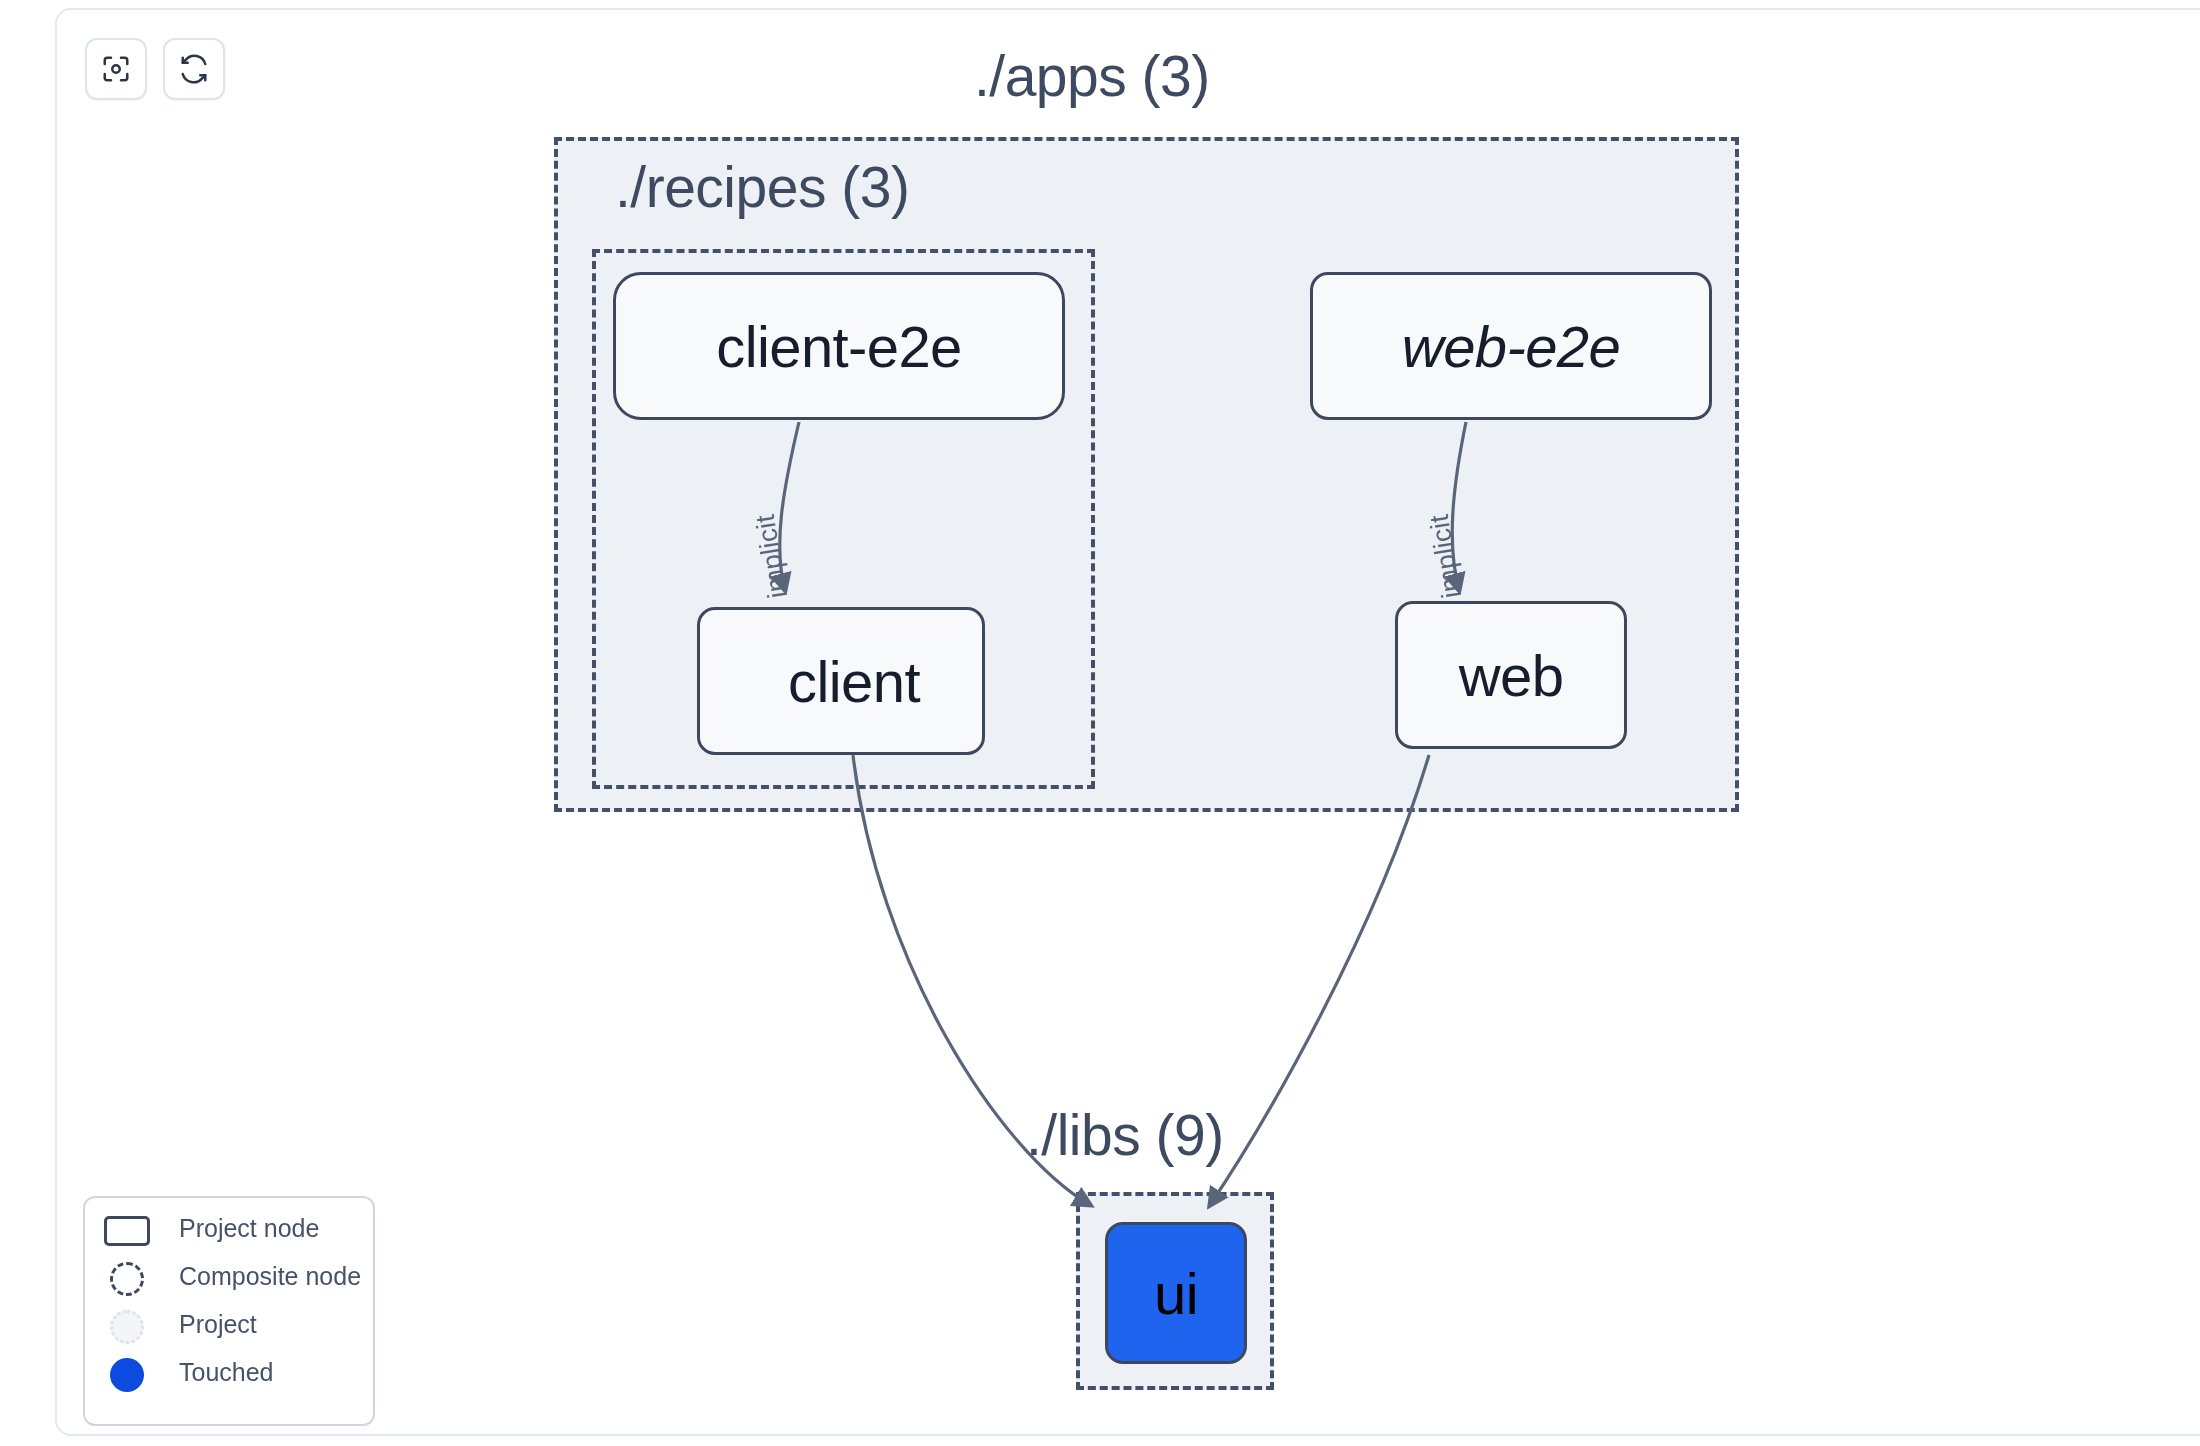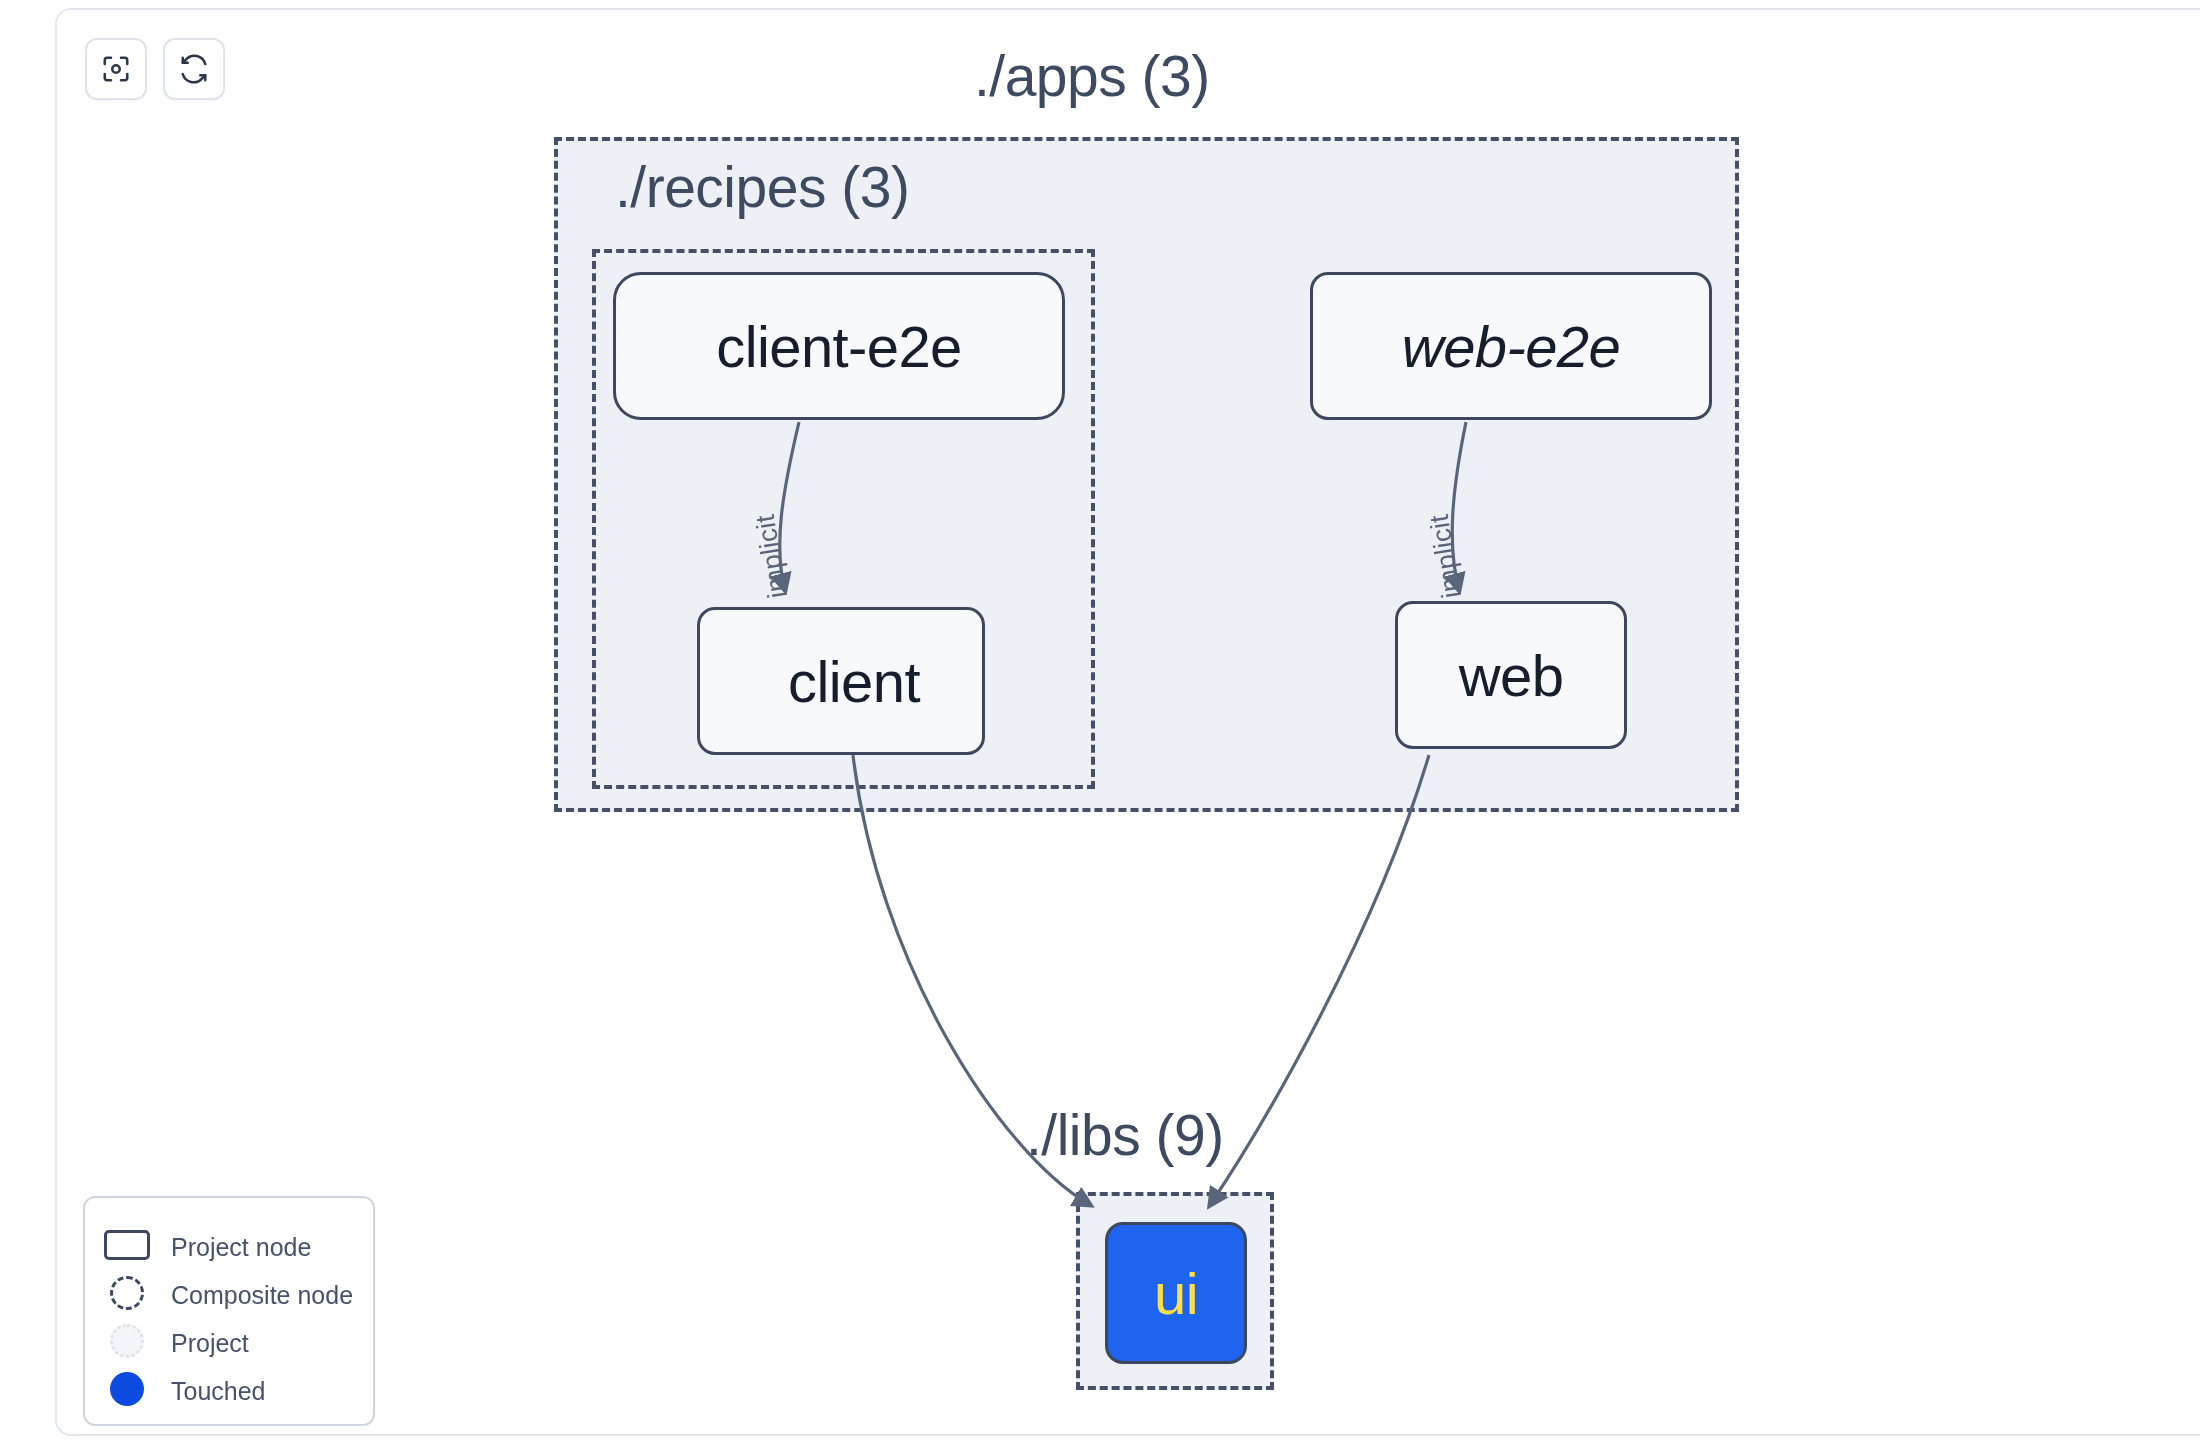--- a/index.html
+++ b/index.html
@@ -96,21 +96,21 @@
     color: #161d2c;
     font-size: 58px;
     font-weight: 400;
     letter-spacing: -0.6px;
     white-space: nowrap;
     cursor: pointer;
   }
   .node.touched {
     background: #1f64ee;
     border-color: #3d485e;
-    color: #fde047;
+    color: #000000;
   }
 
   
   .edge-label {
     position: absolute;
     color: #5a6579;
     font-size: 27px;
     letter-spacing: 0.2px;
     white-space: nowrap;
     transform-origin: left top;
@@ -125,23 +125,23 @@
     width: 292px;
     border: 2px solid #cfd6e2;
     border-radius: 12px;
     background: #ffffff;
     padding: 16px 18px 18px 18px;
     box-sizing: border-box;
     z-index: 40;
   }
   .legend-row {
     display: flex;
-    align-items: flex-end;
+    align-items: flex-start;
     height: 48px;
-    gap: 20px;
+    gap: 28px;
   }
   .legend-swatch {
     width: 48px;
     min-width: 48px;
     height: 34px;
     display: flex;
     align-items: center;
     justify-content: center;
   }
   .sw-project {

